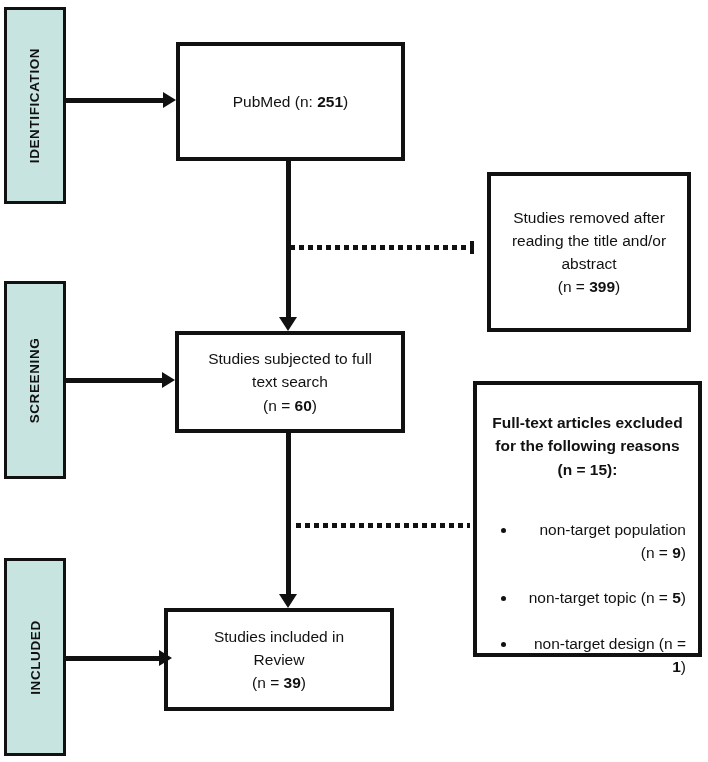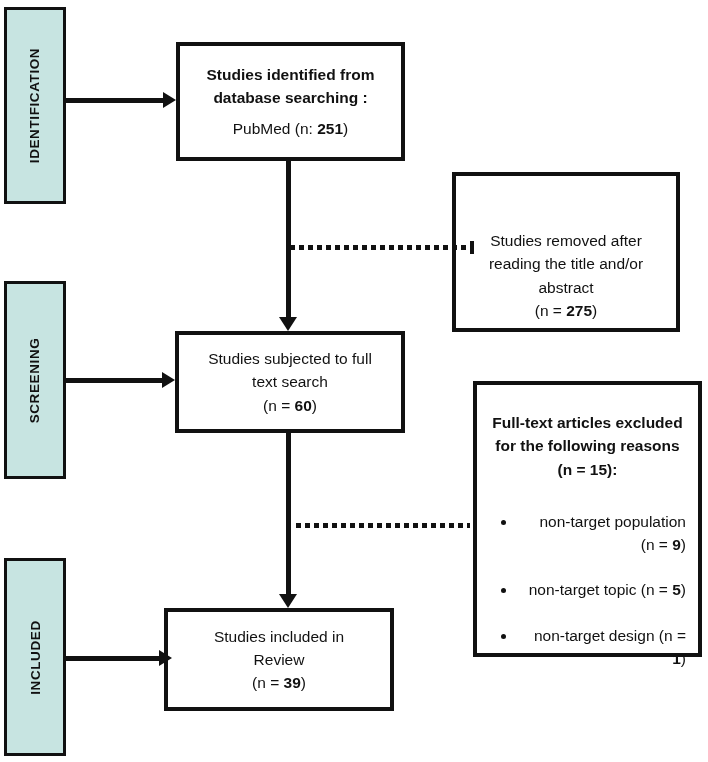--- a/index.html
+++ b/index.html
@@ -50,20 +50,21 @@
     text-align: center;
     font-size: 15.5px;
     line-height: 1.5;
     padding: 6px 10px;
   }
   .node-title { font-weight: bold; }
   .node-title + .node-body { margin-top: 8px; }
   .node.excluded {
     justify-content: flex-start;
     padding-top: 26px;
+    gap: 8px;
   }
   .excluded-header { font-weight: bold; text-align: center; }
   .excluded-list {
     list-style: disc;
     text-align: right;
     width: 100%;
     margin-top: 29px;
     padding-left: 30px;
     padding-right: 2px;
   }
@@ -98,34 +99,33 @@
     <span class="stage-label">IDENTIFICATION</span>
   </div>
   <div class="stage" style="top:281px; height:198px;">
     <span class="stage-label">SCREENING</span>
   </div>
   <div class="stage" style="top:558px; height:198px;">
     <span class="stage-label">INCLUDED</span>
   </div>
 
   <div class="node" style="left:176px; top:42px; width:229px; height:119px;">
-    <div class="node-title">Studies identified from<br>database searching :</div>
     <div class="node-body">PubMed (n: <strong>251</strong>)</div>
   </div>
 
   <div class="node" style="left:175px; top:331px; width:230px; height:102px;align-items:center;">
     <div class="node-body">Studies subjected to full<br>text search<br>(n = <strong>60</strong>)</div>
   </div>
 
   <div class="node" style="left:164px; top:608px; width:230px; height:103px;">
     <div class="node-body">Studies included in<br>Review<br>(n = <strong>39</strong>)</div>
   </div>
 
-  <div class="node" style="left:452px; top:172px; width:228px; height:160px;justify-content:flex-end;">
-    <div class="node-body">Studies removed after<br>reading the title and/or<br>abstract<br>(n = <strong>275</strong>)</div>
+  <div class="node" style="left:487px; top:172px; width:204px; height:160px;">
+    <div class="node-body">Studies removed after<br>reading the title and/or<br>abstract<br>(n = <strong>399</strong>)</div>
   </div>
 
   <div class="node excluded" style="left:473px; top:381px; width:229px; height:276px;">
     <div class="excluded-header">Full-text articles excluded<br>for the following reasons<br>(n = 15):</div>
     <ul class="excluded-list">
       <li>non-target population<br>(n = <strong>9</strong>)</li>
       <li>non-target topic (n = <strong>5</strong>)</li>
       <li>non-target design (n = <strong>1</strong>)</li>
     </ul>
   </div>

